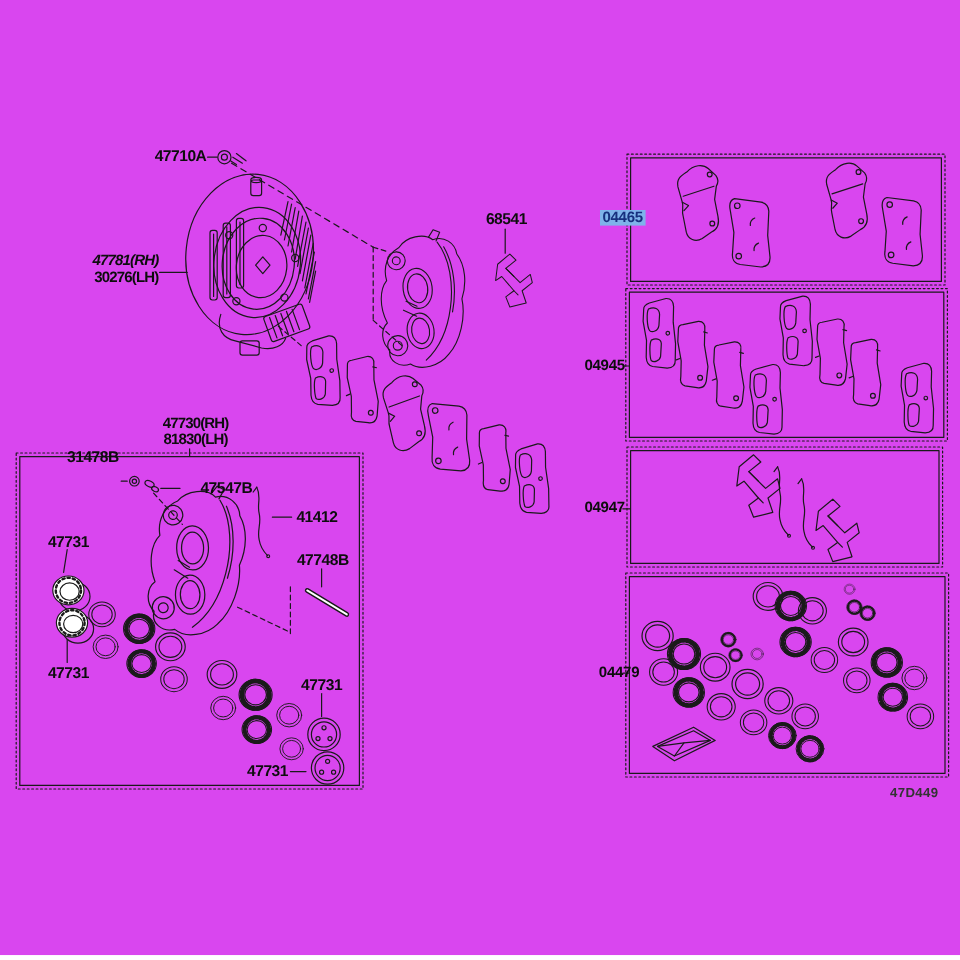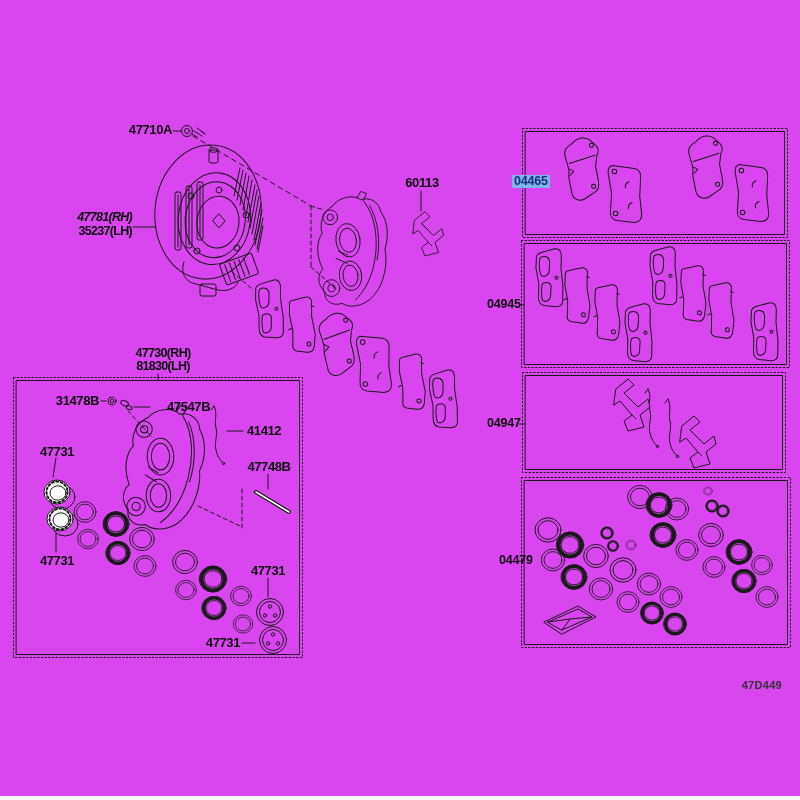--- a/index.html
+++ b/index.html
@@ -4,21 +4,21 @@
 <style>
   html,body{margin:0;padding:0;background:#fff;}
   #stage{position:relative;width:800px;height:796px;background:#d946ef;overflow:hidden;
          font-family:"Liberation Sans",sans-serif;}
   #art{position:absolute;left:0;top:0;}
   .lbl{position:absolute;font:700 13px/1.05 "Liberation Sans",sans-serif;color:#0d0d0d;
        letter-spacing:-0.4px;white-space:nowrap;}
   .rh{font-size:12.5px;letter-spacing:-0.7px;}
   .kit{font-size:12.5px;letter-spacing:-0.2px;}
   .kit.selected{background:var(--hl-bg,#7fb3ea);color:var(--hl-text,#17307e);padding:0 2px;}
-  .code{font:600 11px "Liberation Sans",sans-serif;color:#333;letter-spacing:0.3px;margin-top:24px;}
+  .code{font:600 11px "Liberation Sans",sans-serif;color:#333;letter-spacing:0.3px;}
   .ra{text-align:right;} .ca{text-align:center;}
 </style>
 </head>
 <body>
 
 <div id="stage">
 
 <svg id="art" width="800" height="800" viewBox="0 0 800 800" fill="none" stroke="#1a1a1a" stroke-width="1" stroke-linecap="round" stroke-linejoin="round">
 <defs>
   <g id="outerPad">
@@ -307,39 +307,39 @@
   <use href="#ringPlain" transform="translate(762,565) scale(0.8)"></use>
   <use href="#ringPlain" transform="translate(767,597) scale(0.85)"></use>
   <use href="#envelope" transform="translate(544,606)"></use>
 </g>
 <line x1="519" y1="561" x2="524" y2="561"></line>
 </svg>
 
 <div class="lbl ra" style="left:112px;top:123px;width:60px;">47710A</div>
 
 <div class="lbl rh ra" style="left:64px;top:211px;width:68px;font-style:italic;">47781(RH)</div>
-<div class="lbl rh ra" style="left:64px;top:225px;width:68px;">35237(LH)</div>
-
-<div class="lbl ca" style="left:397px;top:176px;width:50px;">60113</div>
+<div class="lbl rh ra" style="left:64px;top:225px;width:68px;">30276(LH)</div>
+
+<div class="lbl ca" style="left:397px;top:176px;width:50px;">68541</div>
 
 <div class="lbl rh ca" style="left:131px;top:347px;width:64px;">47730(RH)</div>
 <div class="lbl rh ca" style="left:131px;top:360px;width:64px;">81830(LH)</div>
 
-<div class="lbl ra" style="left:44px;top:394px;width:55px;">31478B</div>
+<div class="lbl ra" style="left:44px;top:374px;width:55px;">31478B</div>
 <div class="lbl" style="left:153px;top:400px;margin-left:14px;">47547B</div>
 
 <div class="lbl ca" style="left:33px;top:445px;width:48px;">47731</div>
 <div class="lbl ca" style="left:33px;top:554px;width:48px;">47731</div>
 
 <div class="lbl" style="left:247px;top:424px;">41412</div>
 <div class="lbl ca" style="left:243px;top:460px;width:52px;">47748B</div>
 
 <div class="lbl ca" style="left:244px;top:564px;width:48px;">47731</div>
 <div class="lbl ra" style="left:196px;top:636px;width:44px;">47731</div>
 
-<div class="lbl kit selected" style="left:512px;top:175px;">04465</div>
+<div class="lbl kit selected" style="left:500px;top:175px;">04465</div>
 <div class="lbl kit" style="left:487px;top:298px;text-align:center;">04945</div>
 <div class="lbl kit" style="left:487px;top:417px;">04947</div>
 <div class="lbl kit" style="left:487px;top:554px;margin-left:12px;">04479</div>
 
 <div class="code ra" style="position:absolute;left:730px;top:655px;width:52px;">47D449</div>
 
 </div>
 
 </body></html>

